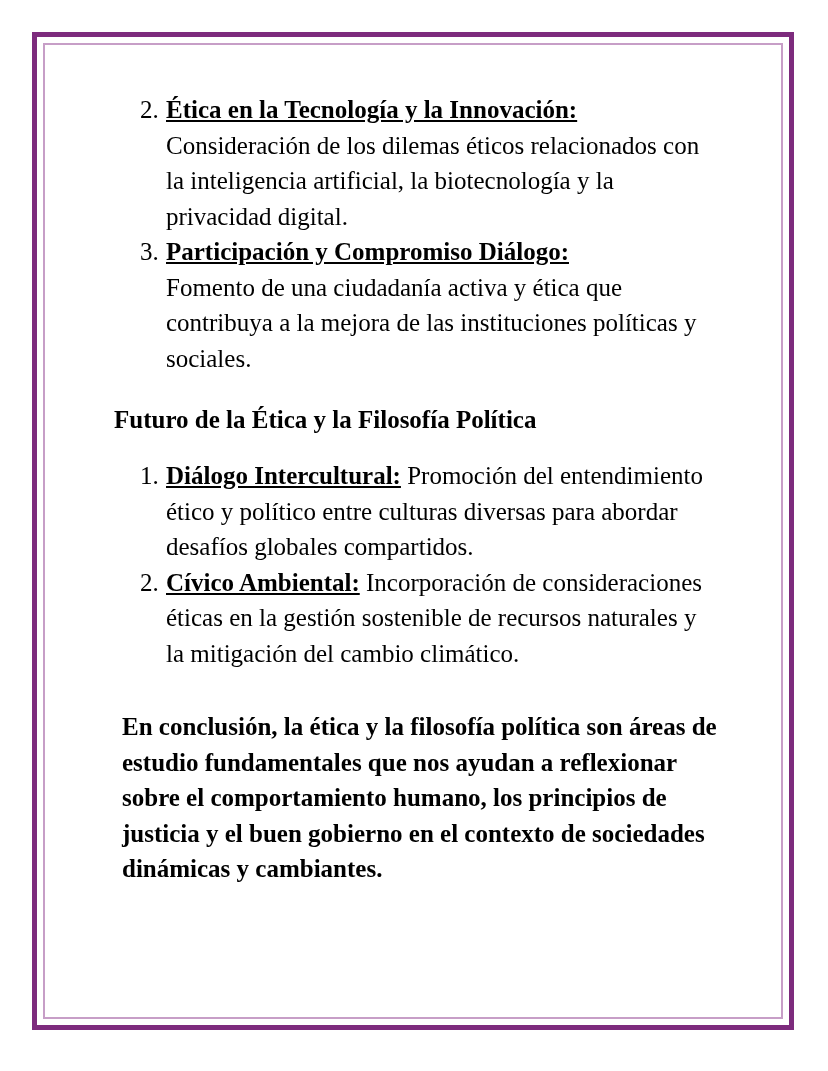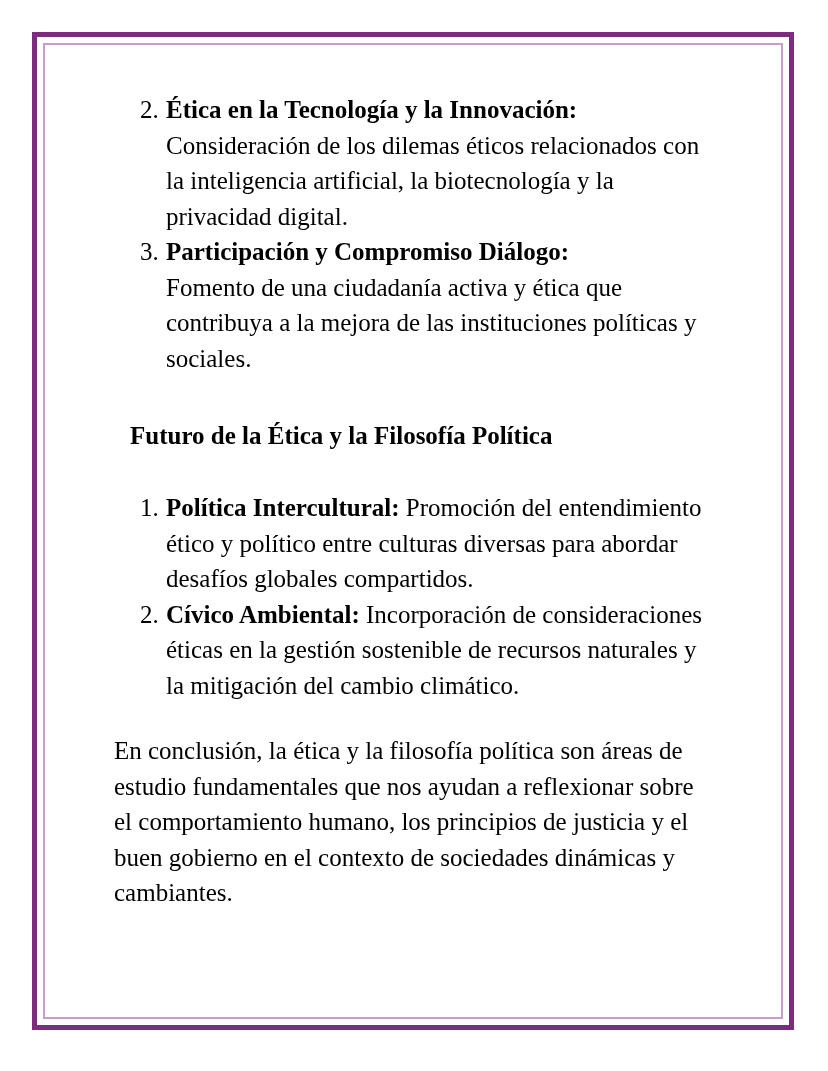--- a/index.html
+++ b/index.html
@@ -71,44 +71,46 @@
     position: absolute;
     left: 26px;
     top: 0;
     width: 26px;
     text-align: left;
     font-size: 25px;
     line-height: 35.5px;
   }
   ol.doc-list li .lead {
     font-weight: bold;
+    text-decoration: underline;
   }
 
   .list-block-a {
     margin-top: 0;
   }
 
   h2.section-heading {
     font-size: 25px;
     font-weight: bold;
     line-height: 32px;
-    margin: 16px;
+    margin: 0;
     padding: 0;
   }
 
   .gap-before-heading { height: 28px; }
   .gap-after-heading  { height: 22px; }
   .gap-before-para    { height: 30px; }
 
   p.closing {
     font-size: 25px;
     line-height: 35.5px;
-    margin: 0;
+    margin: 8px;
     padding: 0;
     width: 600px;
+    font-weight: bold;
   }
 </style>
 </head>
 <body>
 
 <div class="page">
 
   <div class="frame-outer"></div>
   <div class="frame-inner"></div>
 
@@ -124,21 +126,21 @@
     </ol>
 
     <div class="gap-before-heading"></div>
 
     <h2 class="section-heading">Futuro de la Ética y la Filosofía Política</h2>
 
     <div class="gap-after-heading"></div>
 
     <ol class="doc-list">
       <li>
-        <span class="marker">1.</span><span class="lead">Política Intercultural:</span> <span>Promoción del entendimiento ético y político entre culturas diversas para abordar desafíos globales compartidos.</span>
+        <span class="marker">1.</span><span class="lead">Diálogo Intercultural:</span> <span>Promoción del entendimiento ético y político entre culturas diversas para abordar desafíos globales compartidos.</span>
       </li>
       <li>
         <span class="marker">2.</span><span class="lead">Cívico Ambiental:</span> <span>Incorporación de consideraciones éticas en la gestión sostenible de recursos naturales y la mitigación del cambio climático.</span>
       </li>
     </ol>
 
     <div class="gap-before-para"></div>
 
     <p class="closing">En conclusión, la ética y la filosofía política son áreas de estudio fundamentales que nos ayudan a reflexionar sobre el comportamiento humano, los principios de justicia y el buen gobierno en el contexto de sociedades dinámicas y cambiantes.</p>
 

